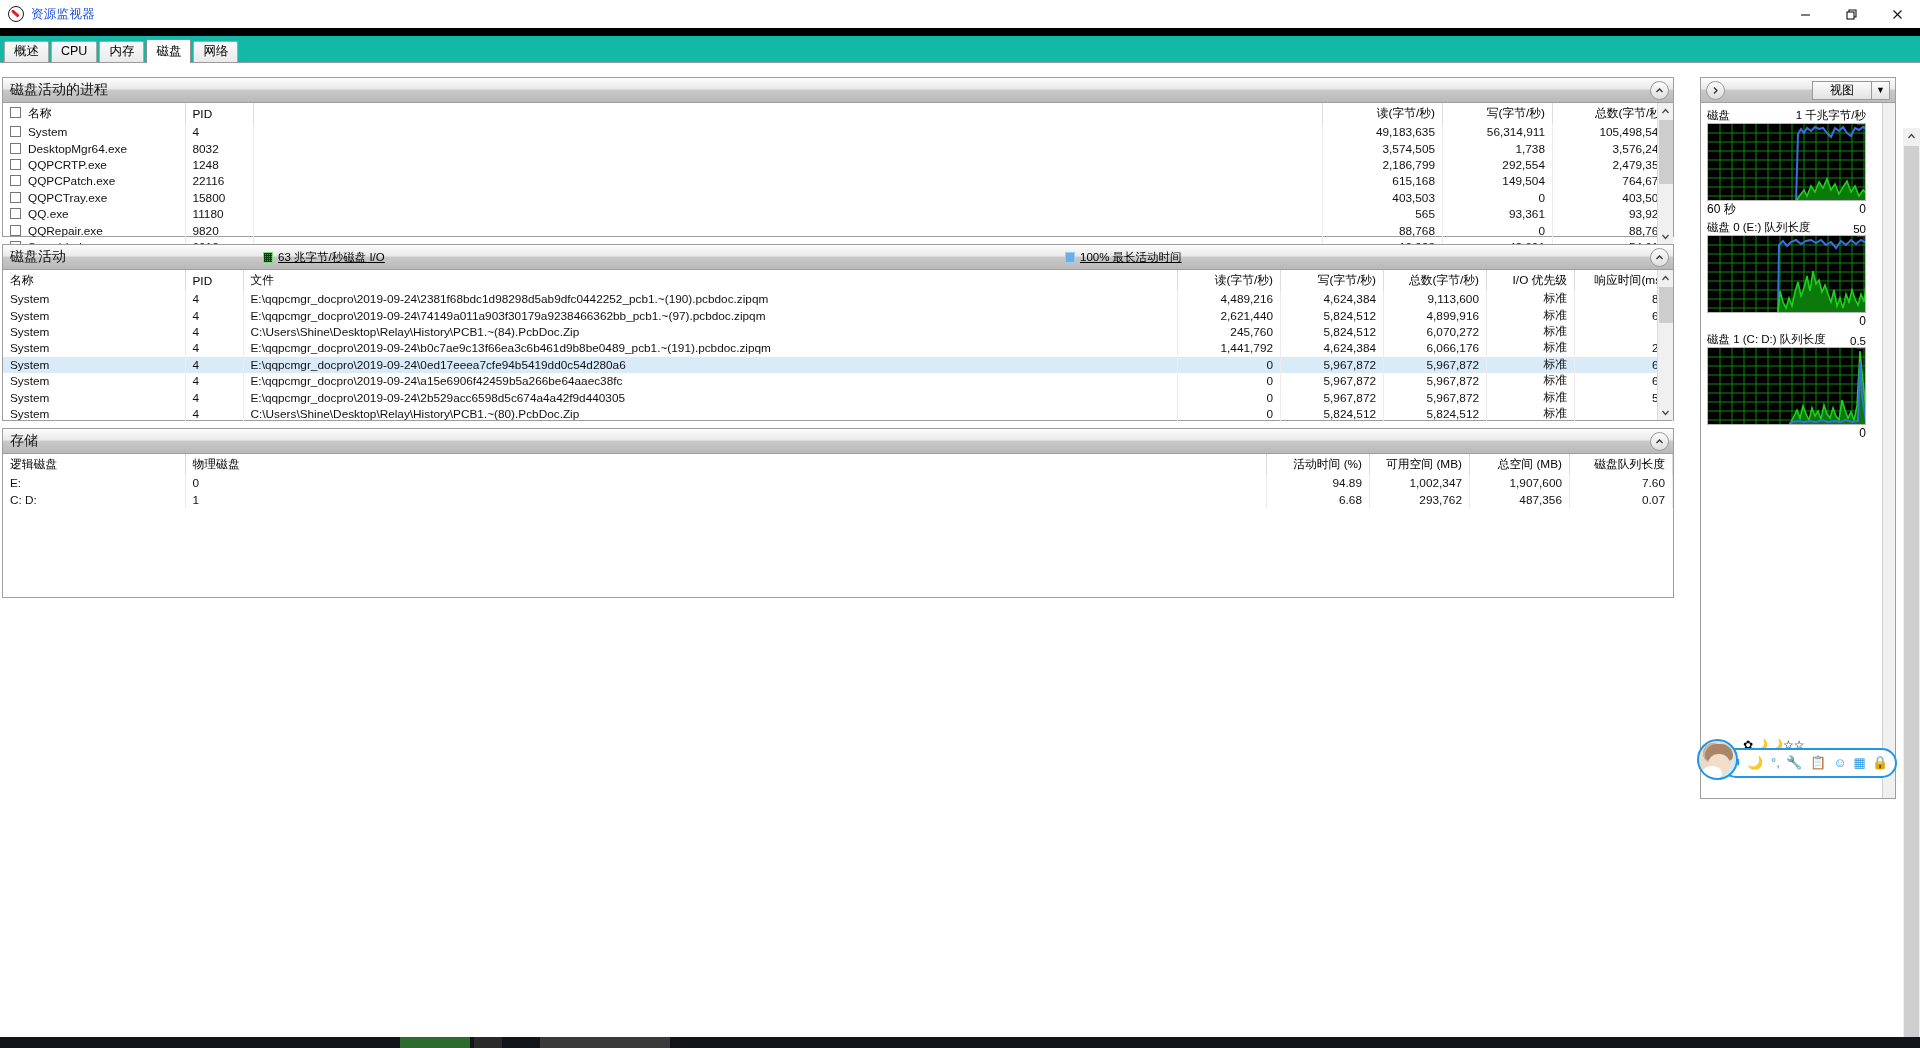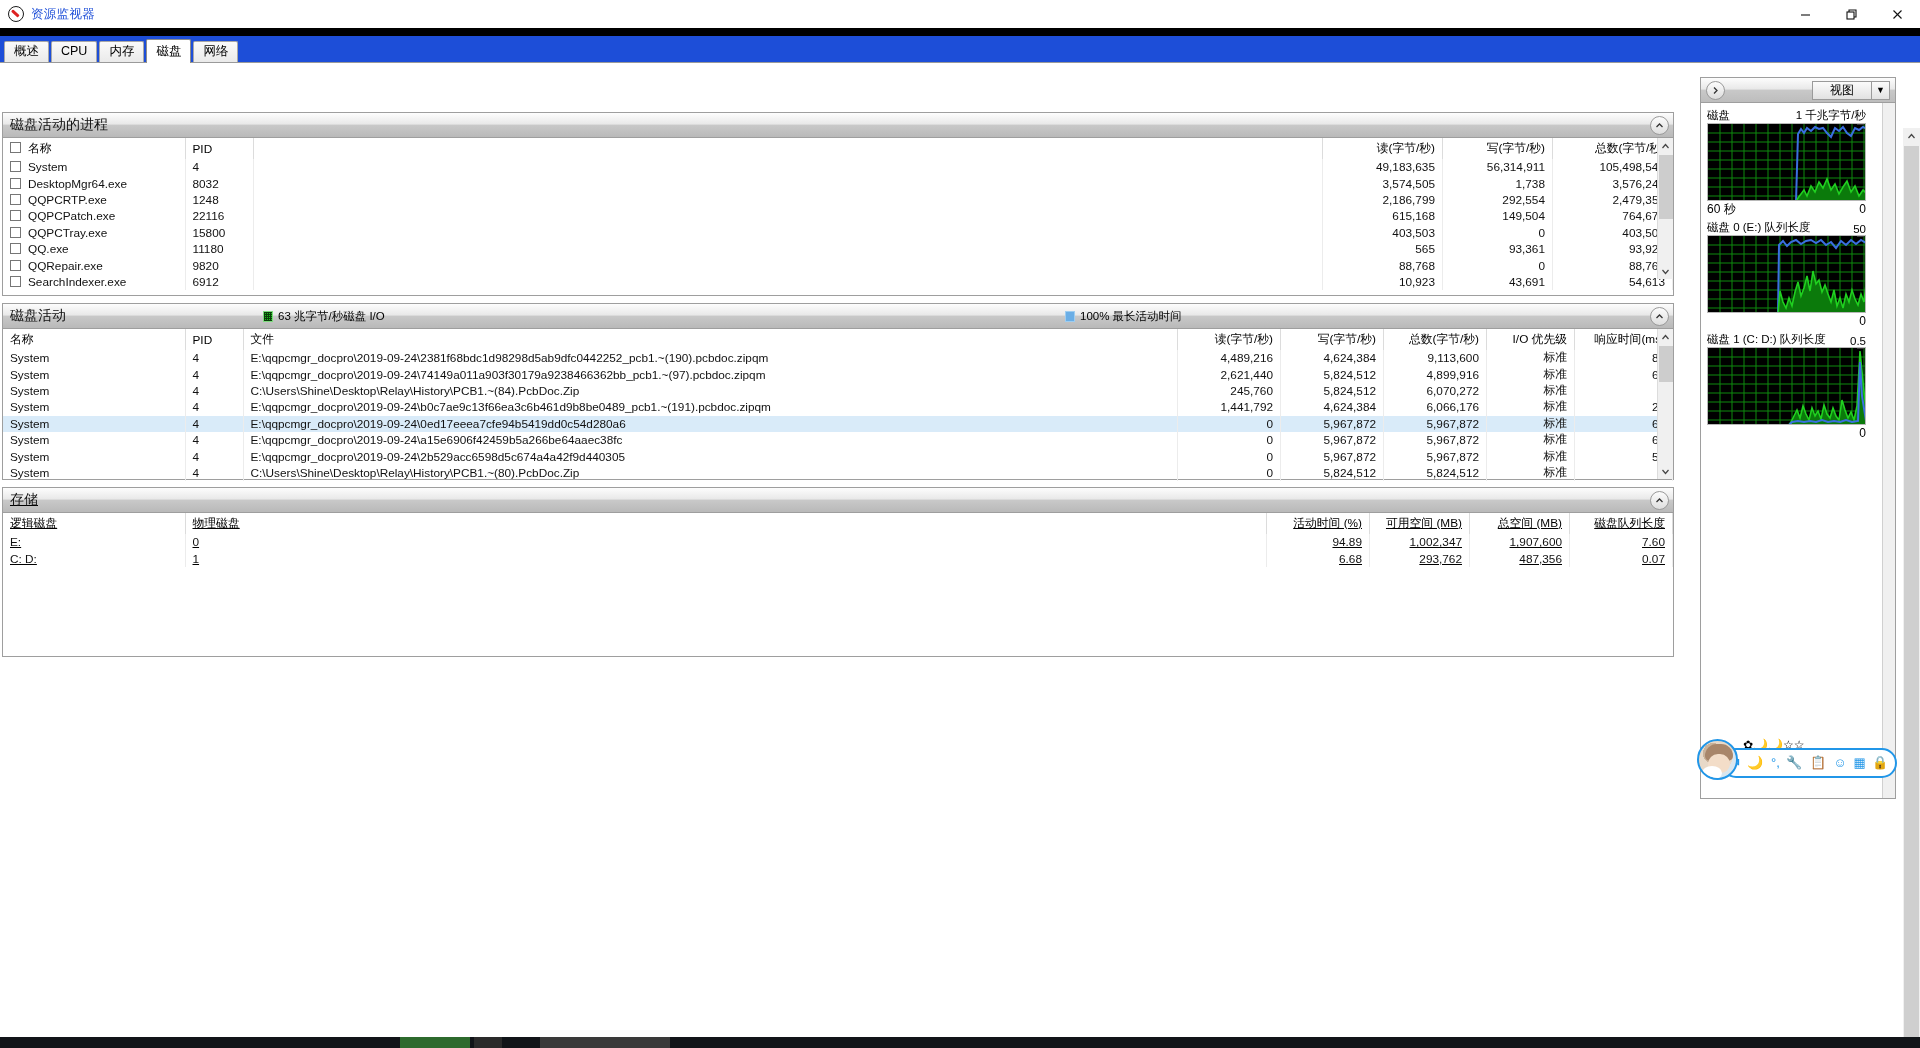--- a/index.html
+++ b/index.html
@@ -40,21 +40,21 @@
     width: 46px; height: 28px; display: flex; align-items: center; justify-content: center;
     font-size: 13px; color: #111; background: transparent;
   }
   .wbtn svg { display: block; }
 
   
   #blackband { height: 8px; background: #000000; width: 100%; }
 
   
   #tabstrip {
-    height: 27px; background: #1d4ed8;
+    height: 27px; background: #14b8a6;
     display: flex; align-items: flex-end;
     padding-left: 4px;
     border-bottom: 1px solid #9a9a9a;
     position: relative;
   }
   .tab {
     height: 21px; line-height: 19px;
     padding: 0 9px; margin-right: 2px;
     font-size: 12.5px;
     background: linear-gradient(#fafafa,#eaeaea);
@@ -86,21 +86,21 @@
   .panel { border: 1px solid #9e9e9e; background:#fff; margin-bottom: 7px; position: relative; }
   .panel-head {
     height: 25px;
     background: linear-gradient(to bottom,#fdfdfd 0%,#e9e9e9 45%,#c8c8c8 52%,#b9b9b9 100%);
     border-bottom: 1px solid #9e9e9e;
     display: flex; align-items: center;
     padding-left: 7px;
     position: relative;
   }
   .panel-title { font-size: 14px; color: #111; }
-  .head-legend { position: absolute; display: flex; align-items: center; font-size: 11.5px; }
+  .head-legend { position: absolute; display: flex; align-items: center; font-size: 11.5px; text-decoration: underline; }
   .swatch-green {
     width: 10px; height: 11px; margin-right: 5px;
     background:
       repeating-linear-gradient(to right, #0a3d0a 0 1px, transparent 1px 2px),
       repeating-linear-gradient(to bottom, #0a3d0a 0 1px, transparent 1px 2px),
       #18c018;
     border: 1px solid #7fdc7f;
   }
   .swatch-blue {
     width: 10px; height: 11px; margin-right: 5px;
@@ -296,21 +296,21 @@
   <div class="tab">CPU</div>
   <div class="tab">内存</div>
   <div class="tab active">磁盘</div>
   <div class="tab">网络</div>
 </div>
 
 <div id="workspace">
 
   <div id="leftpane">
 
-    <div class="panel" style="height:184px;margin-top:35px;">
+    <div class="panel" style="height:160px;">
       <div class="panel-head">
         <span class="panel-title">磁盘活动的进程</span>
         <div class="chev">
           <svg width="11" height="11" viewBox="0 0 11 11">
               <polyline points="2.5,7 5.5,4 8.5,7" fill="none" stroke="#333" stroke-width="1.3"></polyline>
             </svg>
         </div>
       </div>
       <div class="tablewrap" style="height:141px;">
         <table class="grid">
@@ -548,21 +548,21 @@
           <div class="thumb" style="top:17px;height:36px;"></div>
           <div class="arrow bot">
             <svg width="9" height="9" viewBox="0 0 9 9">
                 <polyline points="1.5,3 4.5,6.5 7.5,3" fill="none" stroke="#444" stroke-width="1.2"></polyline>
               </svg>
           </div>
         </div>
       </div>
     </div>
 
-    <div class="panel" style="height:170px;text-decoration:underline;">
+    <div class="panel" style="height:170px;">
       <div class="panel-head">
         <span class="panel-title">存储</span>
         <div class="chev">
           <svg width="11" height="11" viewBox="0 0 11 11">
               <polyline points="2.5,7 5.5,4 8.5,7" fill="none" stroke="#333" stroke-width="1.3"></polyline>
             </svg>
         </div>
       </div>
       <div class="tablewrap" style="height:143px;">
         <table class="grid">

